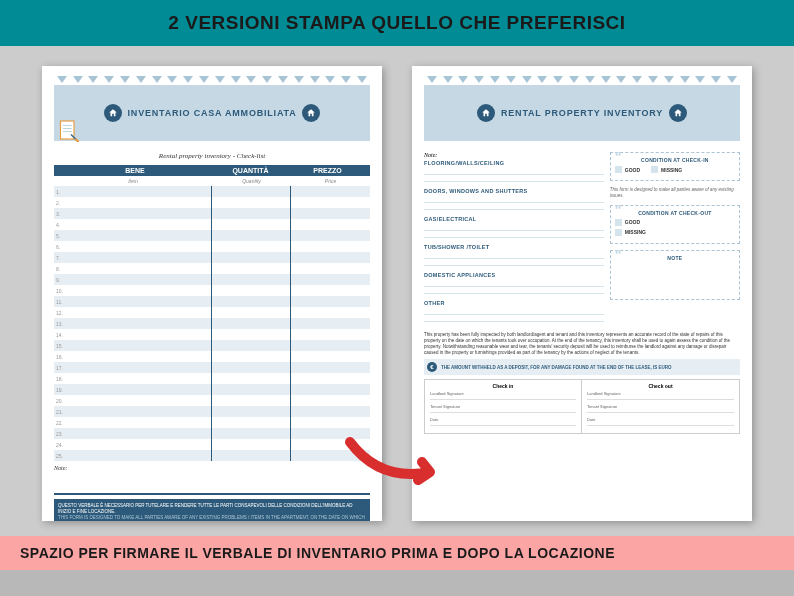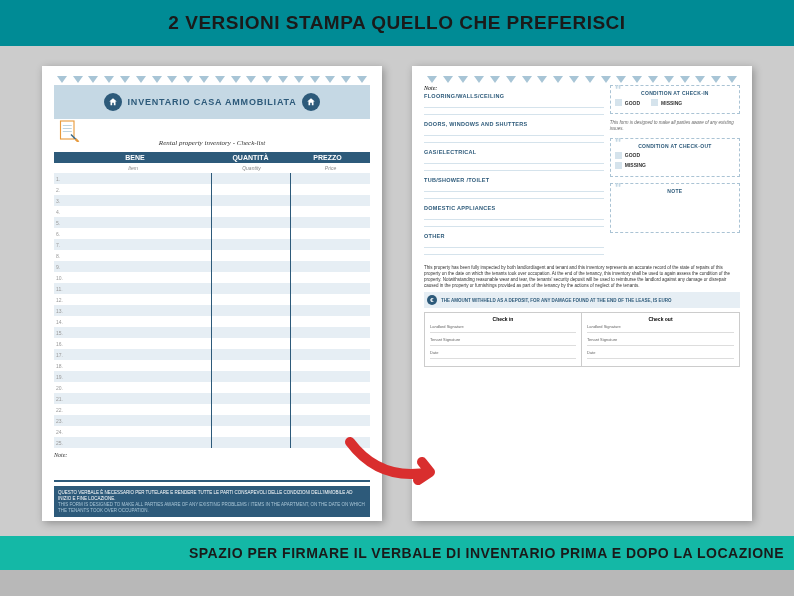--- a/index.html
+++ b/index.html
@@ -1,23 +1,23 @@
 <!DOCTYPE html>
 <html><head>
 <meta charset="utf-8">
 <style>
 * { box-sizing: border-box; margin: 0; padding: 0; }
 body { width: 794px; height: 596px; font-family: Arial, sans-serif; background: #b8b8b8; overflow: hidden; }
 .banner-top { background: #008b95; text-align: center; padding: 12px 0; font-weight: 900; font-size: 19px; color: #1a1a1a; letter-spacing: 0.5px; }
-.banner-bottom { background: #14b8a6; text-align: right; padding: 8px 10px; font-weight: 900; font-size: 14px; color: #1a1a1a; letter-spacing: 0.5px; line-height: 1.3; }
+.banner-bottom { background: #fca5a5; text-align: left; padding: 8px 20px; font-weight: 900; font-size: 14px; color: #1a1a1a; letter-spacing: 0.5px; line-height: 1.3; }
 .pages-area { display: flex; justify-content: center; gap: 30px; padding: 20px 30px 10px; background: #cccccc; height: 490px; position: relative; }
 .page { background: #fff; width: 340px; height: 455px; box-shadow: 2px 2px 8px rgba(0,0,0,0.3); padding: 10px 12px; position: relative; overflow: hidden; }
 .decor-row { display: flex; justify-content: space-around; margin-bottom: 2px; }
 .tri { width: 0; height: 0; border-left: 5px solid transparent; border-right: 5px solid transparent; border-top: 7px solid #a8c5d6; }
-.page-title-bar { background: #c5d8e4; padding: 8px 6px; display: flex; align-items: center; justify-content: center; gap: 6px; margin-bottom: 20px; }
+.page-title-bar { background: #c5d8e4; padding: 19px 6px; display: flex; align-items: center; justify-content: center; gap: 6px; margin-bottom: 11px; }
 .page-title-bar .logo { width: 18px; height: 18px; border-radius: 50%; background: #2d5a7a; display: flex; align-items: center; justify-content: center; }
 .page-title-bar .logo svg { width: 10px; height: 10px; fill: #fff; }
 .page-title-bar .pt-text { font-size: 9px; font-weight: 900; color: #2d5a7a; letter-spacing: 0.8px; }
 .subtitle { text-align: center; font-style: italic; font-size: 7px; color: #333; margin-bottom: 5px; font-family: cursive; }
 .table-head { background: #2d5a7a; color: #fff; display: flex; padding: 2px 4px; font-size: 7px; font-weight: bold; margin-bottom: 2px; }
 .col-bene { width: 50%; text-align: center; }
 .col-q { width: 25%; text-align: center; }
 .col-p { width: 25%; text-align: center; }
 .table-sub { display: flex; font-size: 5px; font-style: italic; color: #888; margin-bottom: 2px; }
 .table-rows { }
@@ -300,20 +300,33 @@
         <div class="tri"></div>
         <div class="tri"></div>
         <div class="tri"></div>
         <div class="tri"></div>
         <div class="tri"></div>
         <div class="tri"></div>
         <div class="tri"></div>
         <div class="tri"></div>
         <div class="tri"></div>
     </div>
+    <div class="page-title-bar">
+      <div class="logo">
+          <svg viewBox="0 0 24 24">
+            <path d="M12 3l9 8h-3v9h-4v-6h-4v6H6v-9H3z"></path>
+          </svg>
+        </div>
+      <div class="pt-text">RENTAL PROPERTY INVENTORY</div>
+      <div class="logo">
+          <svg viewBox="0 0 24 24">
+            <path d="M12 3l9 8h-3v9h-4v-6h-4v6H6v-9H3z"></path>
+          </svg>
+        </div>
+    </div>
     <div class="p2-body">
       <div class="p2-left">
         <div class="note-hdr">Note:</div>
         <div id="cats">
             <div class="cat">
               <div class="cat-title">FLOORING/WALLS/CEILING</div>
               <div class="cat-lines">
                 <div class="ln"></div>
                 <div class="ln"></div>
               </div>

